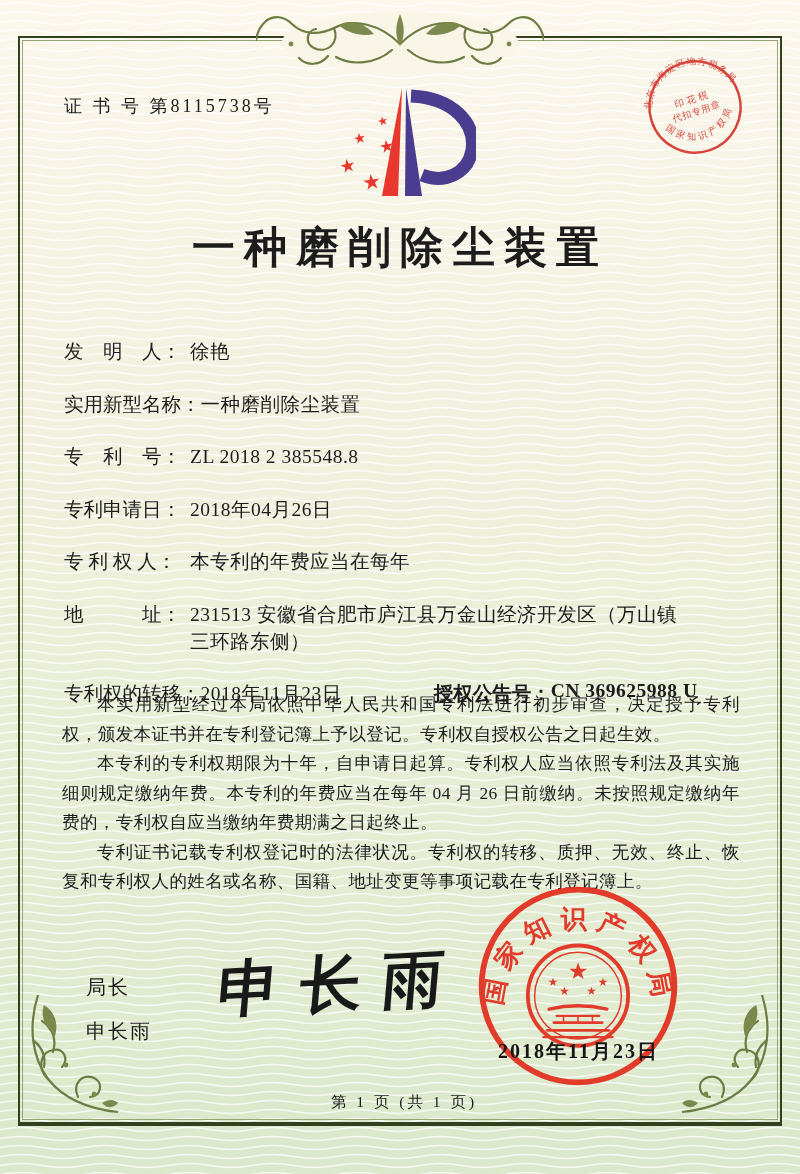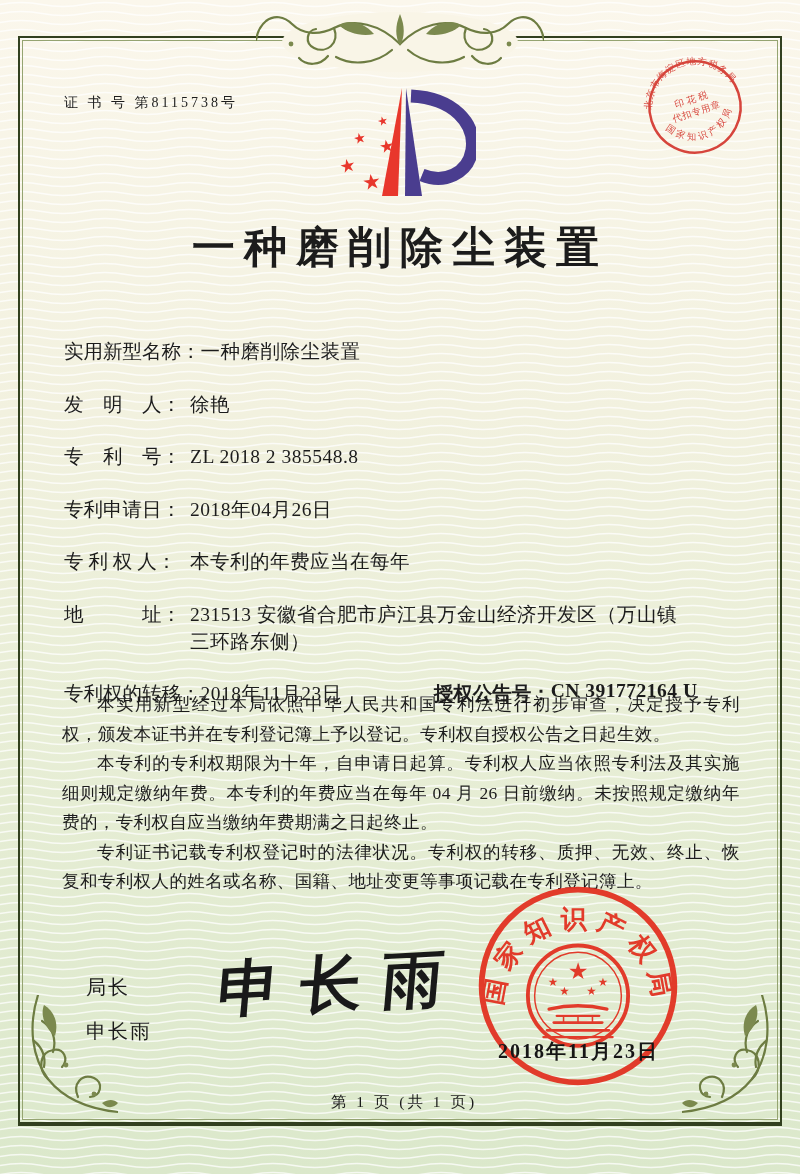--- a/index.html
+++ b/index.html
@@ -16,21 +16,21 @@
   }
   .frame::after{
     content:"";position:absolute;inset:2px;border:1px solid #95a471;
   }
   .ornament-top{position:absolute;left:256px;top:4px;z-index:3;}
   .corner-orn{position:absolute;z-index:3;}
   .corner-orn.left{left:22px;top:995px;}
   .corner-orn.right{right:22px;top:995px;transform:scaleX(-1);}
   .cert-no{
     position:absolute;left:64px;top:94px;z-index:4;
-    font-size:14px;letter-spacing:3px;
+    font-size:18px;letter-spacing:3px;
   }
   .logo{position:absolute;left:326px;top:82px;z-index:4;}
   .tax-stamp{
     position:absolute;left:638px;top:50px;width:114px;height:114px;z-index:4;
     transform:rotate(-18deg);opacity:.92;
   }
   .title{
     position:absolute;left:0;top:219px;width:100%;text-align:center;z-index:4;
     font-size:43px;font-weight:700;letter-spacing:9px;
   }
@@ -169,26 +169,26 @@
       <textPath href="#arcBottom" startOffset="50%" text-anchor="middle">国家知识产权局</textPath>
     </text>
     <text x="80" y="73" font-size="13.5" fill="#d4372e" text-anchor="middle" letter-spacing="4">印花税</text>
     <text x="80" y="91" font-size="13" fill="#d4372e" text-anchor="middle" letter-spacing="1">代扣专用章</text>
   </svg>
 
   <div class="title">一种磨削除尘装置</div>
 
   <div class="fields">
     <div class="frow">
+      <span class="flabel">发　明　人：</span>
+      <span class="fvalue">徐艳</span>
+    </div>
+    <div class="frow">
       <span class="flabel">实用新型名称：</span>
       <span class="fvalue">一种磨削除尘装置</span>
-    </div>
-    <div class="frow">
-      <span class="flabel">发　明　人：</span>
-      <span class="fvalue">徐艳</span>
     </div>
     <div class="frow">
       <span class="flabel">专　利　号：</span>
       <span class="fvalue">ZL 2018 2 385548.8</span>
     </div>
     <div class="frow">
       <span class="flabel">专利申请日：</span>
       <span class="fvalue">2018年04月26日</span>
     </div>
     <div class="frow">
@@ -199,21 +199,21 @@
       <span class="flabel">地　　　址：</span>
       <span class="fvalue addr-value">231513 安徽省合肥市庐江县万金山经济开发区（万山镇三环路东侧）</span>
     </div>
     <div class="grant-row">
       <div class="frow" style="margin-bottom:0">
         <span class="flabel">专利权的转移：</span>
         <span class="fvalue">2018年11月23日</span>
       </div>
       <div class="grant-right">
         <span class="flabel" style="flex-basis:auto">授权公告号：</span>
-        <span class="fvalue">CN 391772164 U</span>
+        <span class="fvalue">CN 369625988 U</span>
       </div>
     </div>
   </div>
 
   <div class="paragraphs">
     <p>本实用新型经过本局依照中华人民共和国专利法进行初步审查，决定授予专利权，颁发本证书并在专利登记簿上予以登记。专利权自授权公告之日起生效。</p>
     <p>本专利的专利权期限为十年，自申请日起算。专利权人应当依照专利法及其实施细则规定缴纳年费。本专利的年费应当在每年 04 月 26 日前缴纳。未按照规定缴纳年费的，专利权自应当缴纳年费期满之日起终止。</p>
     <p>专利证书记载专利权登记时的法律状况。专利权的转移、质押、无效、终止、恢复和专利权人的姓名或名称、国籍、地址变更等事项记载在专利登记簿上。</p>
   </div>
 

